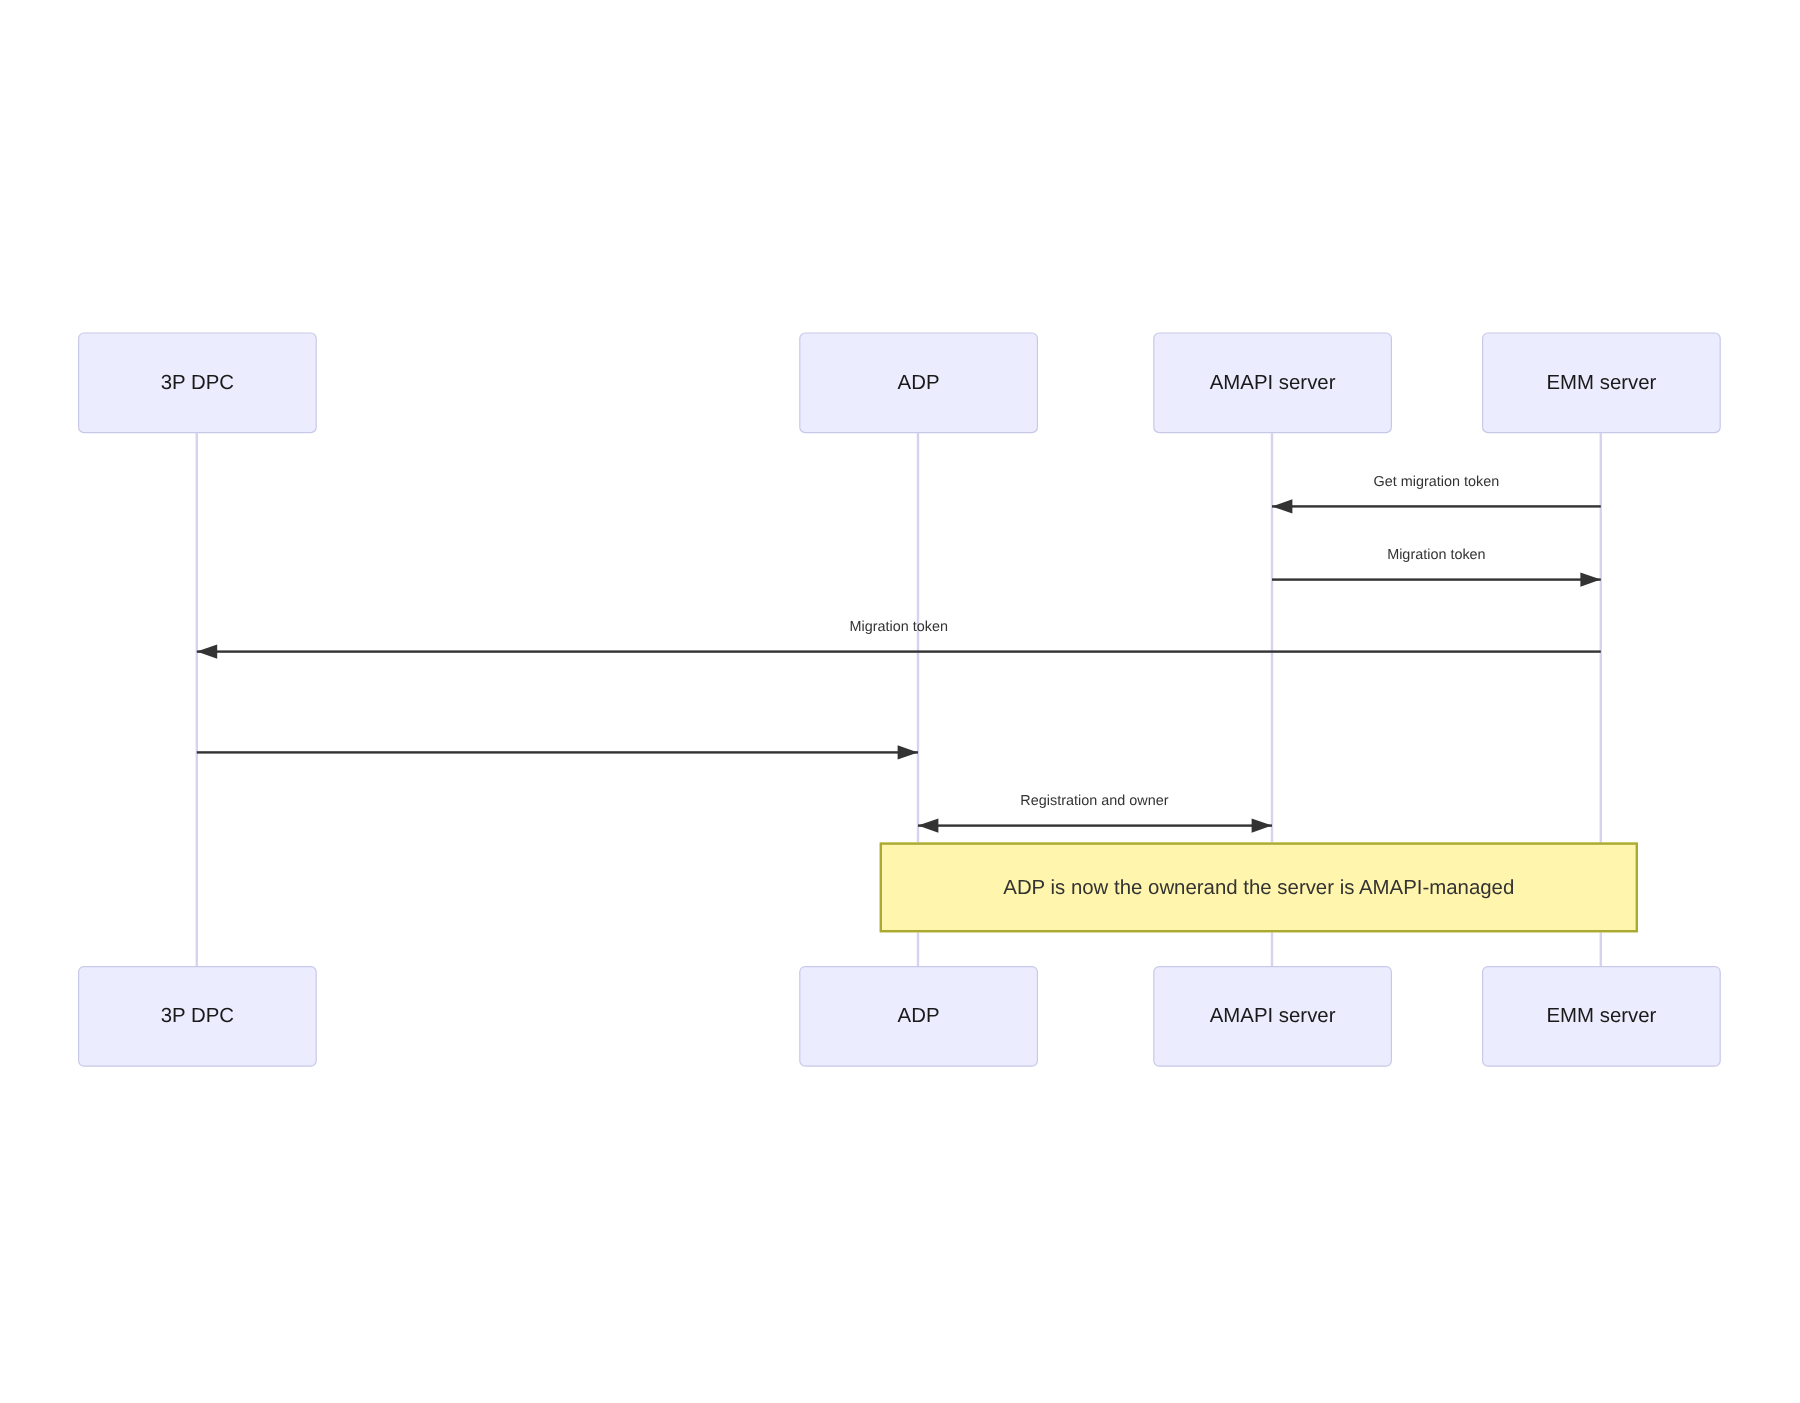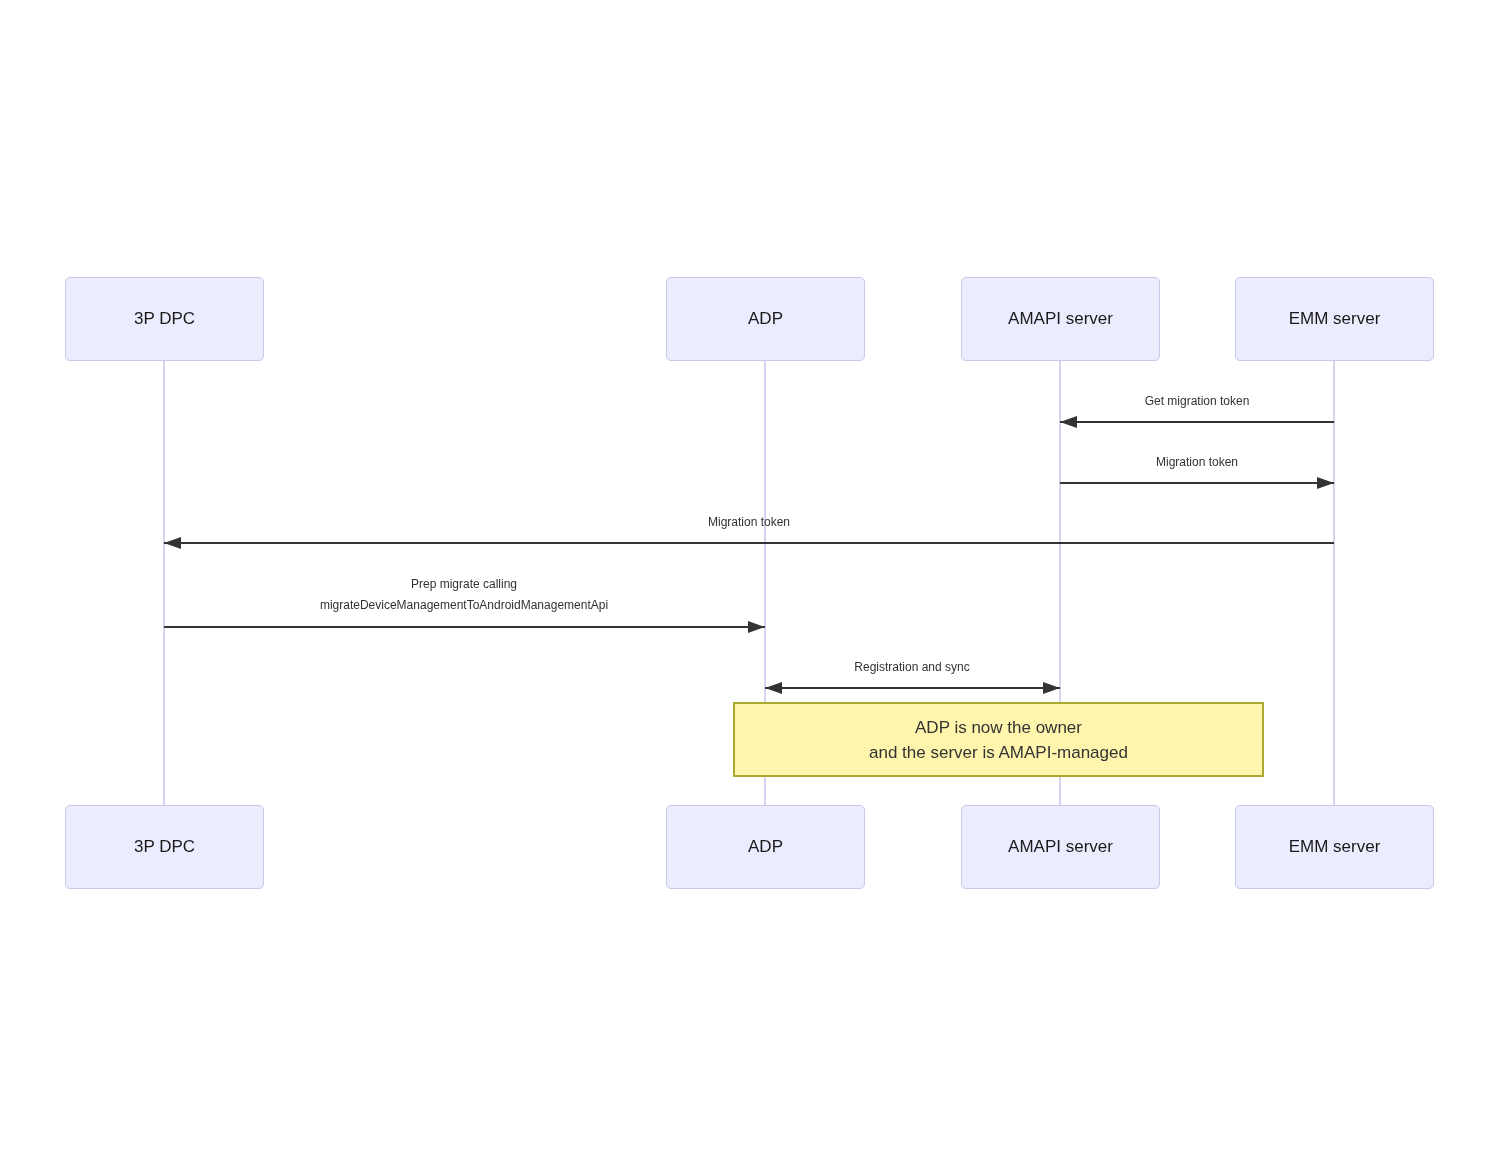--- a/index.html
+++ b/index.html
@@ -48,24 +48,24 @@
   }
   .msg-label {
     position:absolute; transform:translateX(-50%);
     text-align:center; white-space:nowrap;
     font-size:12px; line-height:21px;
     color:var(--message-text,#333333);
     z-index:3;
   }
   .note {
     position:absolute;
-    left:733px; top:702px; width:531px; height:75px;
+    left:733px; top:702px; width:632px; height:75px;
     background:var(--note-fill,#FFF5AD);
     border:2px solid var(--note-border,#AAAA33);
-    display:flex; flex-direction:column;
+    display:flex; flex-direction:row;
     align-items:center; justify-content:center;
     text-align:center;
     font-size:17px; line-height:25px;
     color:var(--note-text,#333333);
     z-index:4;
   }
 </style>
 </head>
 <body>
 
@@ -97,28 +97,24 @@
   <div class="msg-label" style="left:1197px; top:452px">
     <div>Migration token</div>
   </div>
   <div class="arrow head-right" style="left:1060px; top:482px; width:274px"></div>
 
   <div class="msg-label" style="left:749px; top:512px">
     <div>Migration token</div>
   </div>
   <div class="arrow head-left" style="left:164px; top:542px; width:1170px"></div>
 
-  <div class="msg-label" style="left:464px; top:574px">
-    <div>Prep migrate calling</div>
-    <div>migrateDeviceManagementToAndroidManagementApi</div>
-  </div>
   <div class="arrow head-right" style="left:164px; top:626px; width:601px"></div>
 
   <div class="msg-label" style="left:912px; top:657px">
-    <div>Registration and sync</div>
+    <div>Registration and owner</div>
   </div>
   <div class="arrow head-left head-right" style="left:765px; top:687px; width:295px"></div>
 
   <div class="note">
     <div>ADP is now the owner</div>
     <div>and the server is AMAPI-managed</div>
   </div>
 
   <div class="actor" style="left:65px;  top:805px">
       <span>3P DPC</span>

